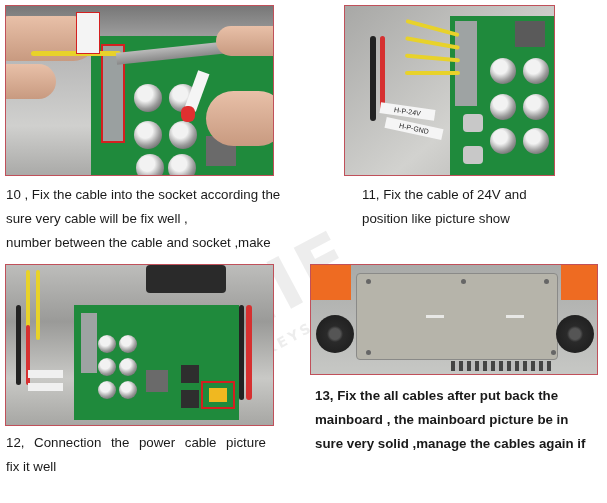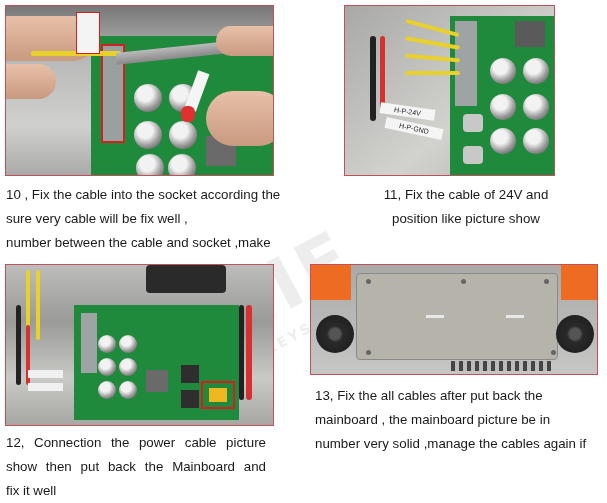--- a/index.html
+++ b/index.html
@@ -73,21 +73,21 @@
   <div style="position:absolute;left:118px;top:108px;width:20px;height:18px;background:#c8c8c8;border-radius:4px;"></div>
   <div style="position:absolute;left:118px;top:140px;width:20px;height:18px;background:#c8c8c8;border-radius:4px;"></div>
 </div>
 
 <div class="cap" style="left:6px;top:183px;width:290px;">
   <p>10 , Fix the cable into the socket according the</p>
   <p>sure very cable will be fix well ,</p>
   <p>number between the cable and socket ,make</p>
 </div>
 
-<div class="cap" style="left:346px;top:183px;width:240px;text-align:center;">
+<div class="cap" style="left:362px;top:183px;width:240px;">
   <p>11, Fix the cable of 24V and</p>
   <p>position like picture show</p>
 </div>
 
 <div class="photo" style="left:5px;top:264px;width:269px;height:162px;background:#b8b8b6;">
   <div class="metal" style="left:0;top:0;width:269px;height:162px;background:linear-gradient(180deg,#bdbdbb,#9a9a98 35%,#c9c9c6 70%,#a5a5a2);"></div>
   <div style="position:absolute;left:140px;top:0;width:80px;height:28px;background:#2a2a2a;border-radius:4px;"></div>
   <div class="pcb" style="left:68px;top:40px;width:165px;height:115px;"></div>
   <div style="position:absolute;left:75px;top:48px;width:16px;height:60px;background:#9ea3a3;"></div>
   <div class="cap-elec" style="left:92px;top:70px;width:18px;height:18px;"></div>
@@ -122,23 +122,22 @@
   <div style="position:absolute;left:55px;top:14px;width:5px;height:5px;background:#666;border-radius:50%;"></div>
   <div style="position:absolute;left:150px;top:14px;width:5px;height:5px;background:#666;border-radius:50%;"></div>
   <div style="position:absolute;left:233px;top:14px;width:5px;height:5px;background:#666;border-radius:50%;"></div>
   <div style="position:absolute;left:55px;top:85px;width:5px;height:5px;background:#666;border-radius:50%;"></div>
   <div style="position:absolute;left:240px;top:85px;width:5px;height:5px;background:#666;border-radius:50%;"></div>
   <div style="position:absolute;left:5px;top:50px;width:38px;height:38px;border-radius:50%;background:radial-gradient(circle,#555 0 20%,#2a2a2a 30%,#1a1a1a 100%);"></div>
   <div style="position:absolute;left:245px;top:50px;width:38px;height:38px;border-radius:50%;background:radial-gradient(circle,#555 0 20%,#2a2a2a 30%,#1a1a1a 100%);"></div>
   <div style="position:absolute;left:140px;top:96px;width:100px;height:10px;background:repeating-linear-gradient(90deg,#444 0 4px,#bbb 4px 8px);"></div>
 </div>
 
-<div class="cap just" style="left:315px;top:384px;width:282px;">
+<div class="cap just" style="left:315px;top:384px;width:282px;font-weight:bold;">
   <p class="just">13, Fix the all cables after put back the</p>
   <p class="just">mainboard , the mainboard picture be in</p>
-  <p class="just">number very solid ,manage the cables again if</p>
+  <p class="just">sure very solid ,manage the cables again if</p>
 </div>
 
 <div class="cap" style="left:6px;top:431px;width:260px;">
   <p class="just" style="text-align-last:justify;">12, Connection the power cable picture</p>
-  <p class="just" style="text-align-last:justify;">show then put back the Mainboard and</p>
   <p>fix it well</p>
 </div>
 
 </body></html>

